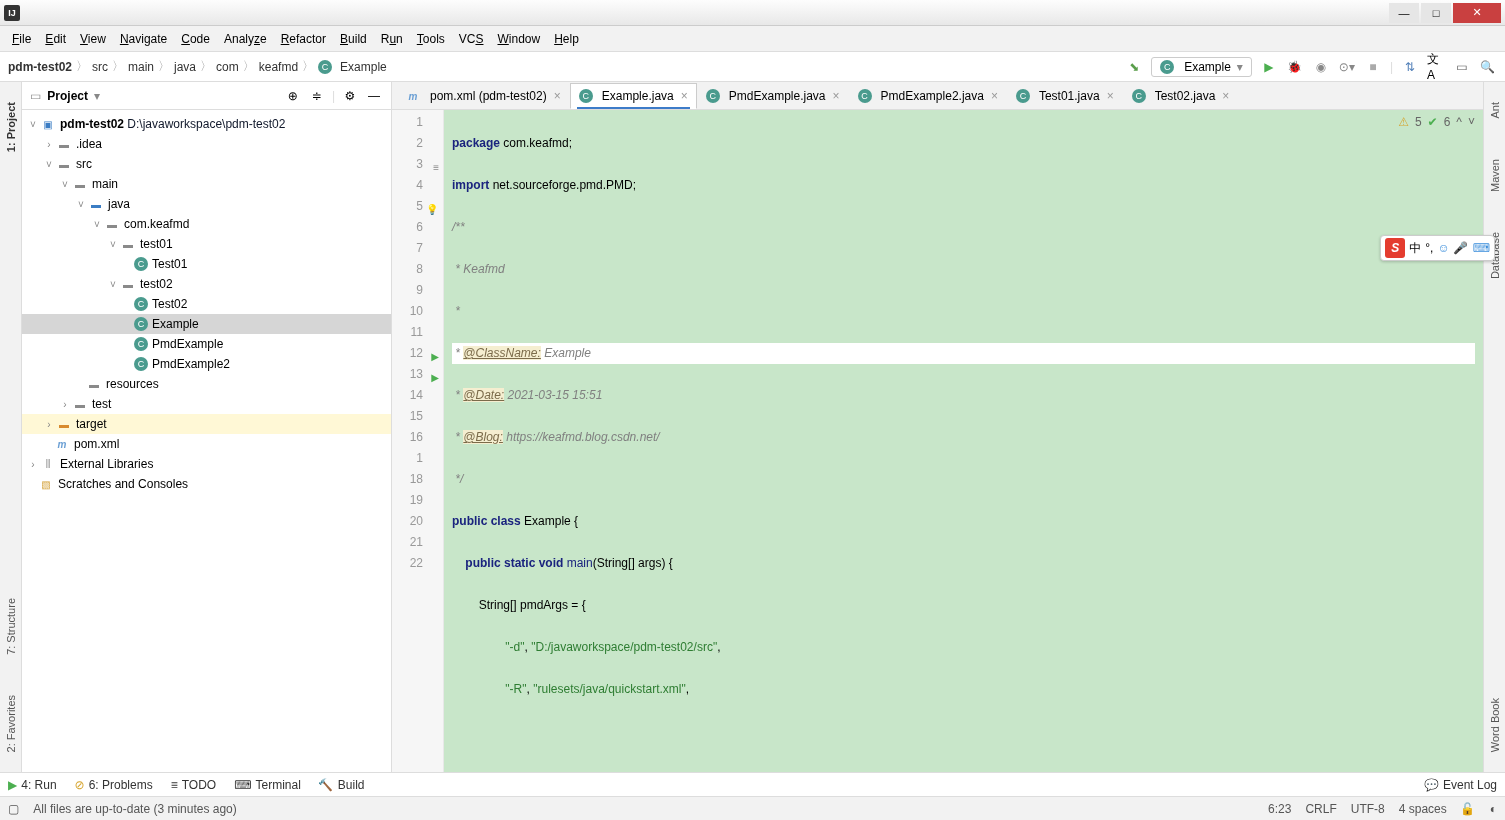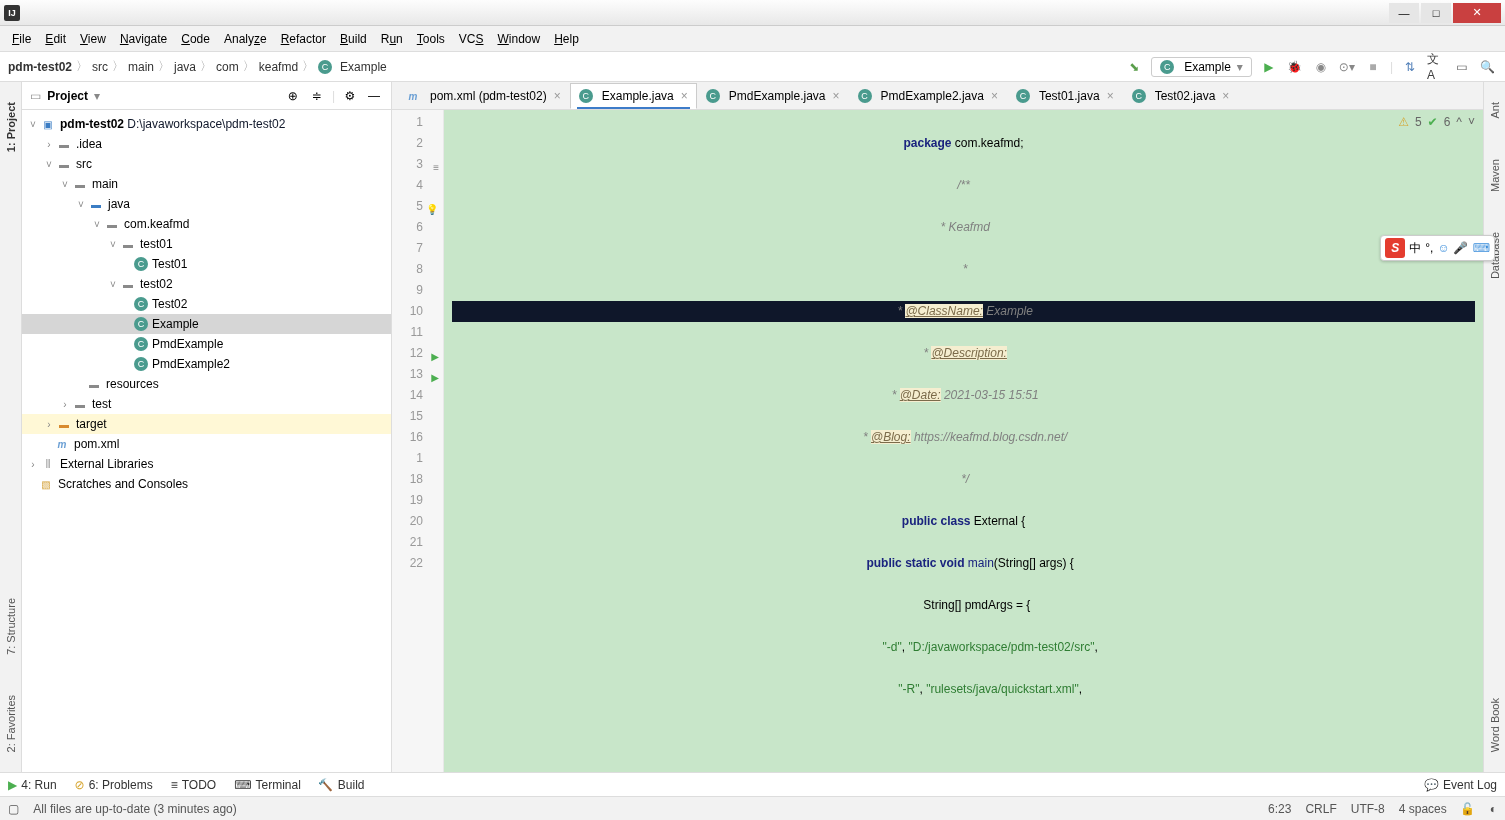--- a/index.html
+++ b/index.html
@@ -43,22 +43,22 @@
 .editor-tabs{height:28px;border-bottom:1px solid #ddd;display:flex;align-items:flex-end;background:#f2f2f2;padding-left:4px;}
 .etab{height:26px;display:flex;align-items:center;padding:0 8px;gap:5px;border:1px solid transparent;cursor:pointer;position:relative;}
 .etab.active{background:#fff;border:1px solid #ccc;border-bottom:1px solid #fff;}
 .etab .eclose{color:#999;font-size:12px;margin-left:2px;}
 .etab .underline{position:absolute;left:6px;right:6px;bottom:-1px;height:2px;background:#3d7cc9;}
 .editor-body{flex:1;display:flex;overflow:hidden;}
 .gutter{width:52px;background:#f6f6f6;border-right:1px solid #e8e8e8;padding-top:2px;text-align:right;color:#999;font-family:Consolas,monospace;font-size:13px;line-height:21px;user-select:none;position:relative;}
 .gutter .ln{padding-right:20px;position:relative;}
 .gutter .rmk{position:absolute;right:4px;top:3px;font-size:10px;}
 .code{flex:1;background:#c8e6c9;padding:2px 8px;font-family:Consolas,monospace;font-size:13px;line-height:21px;position:relative;white-space:pre;}
-.codeline{height:21px;text-align:center;}
-.codeline.hl{background:#0f172a;}
+.codeline{height:21px;}
+.codeline.hl{background:#ffffff;}
 .kw{color:#1a237e;font-weight:bold;}
 .cm{color:#808080;font-style:italic;}
 .jtag{color:#7b6b4a;font-style:italic;text-decoration:underline;background:#f5eed0;}
 .str{color:#2e7d32;}
 .insp{position:absolute;top:2px;right:8px;display:flex;gap:6px;align-items:center;font-size:11px;color:#666;}
 .right-tabs{width:22px;background:#f2f2f2;border-left:1px solid #ddd;display:flex;flex-direction:column;align-items:center;padding-top:20px;gap:40px;}
 .bottom-bar{height:24px;background:#fff;border-top:1px solid #ddd;display:flex;align-items:center;padding:0 8px;gap:18px;}
 .bottom-bar .bbtn{display:flex;align-items:center;gap:4px;color:#333;cursor:pointer;}
 .bottom-bar .spacer{flex:1;}
 .status-bar{height:24px;background:#f2f2f2;border-top:1px solid #ddd;display:flex;align-items:center;padding:0 8px;gap:14px;font-size:11px;color:#555;}
@@ -118,21 +118,21 @@
       <span>Example</span>
       <span style="color:#888">▾</span>
     </div>
     <span class="toolbtn" style="color:#4caf50">▶</span>
     <span class="toolbtn" style="color:#4caf50">🐞</span>
     <span class="toolbtn" style="color:#888">◉</span>
     <span class="toolbtn" style="color:#888">⊙▾</span>
     <span class="toolbtn" style="color:#aaa">■</span>
     <span style="color:#ddd">|</span>
     <span class="toolbtn" style="color:#4e7db7">⇅</span>
-    <span class="toolbtn" style="color:#404040">文A</span>
+    <span class="toolbtn" style="color:#000000">文A</span>
     <span class="toolbtn" style="color:#555">▭</span>
     <span class="toolbtn" style="color:#555">🔍</span>
   </div>
 </div>
 
 <div class="content">
 
   <div class="left-tabs">
     <div class="vtab" style="font-weight:bold;color:#333">1: Project</div>
     <div style="flex:1"></div>
@@ -293,29 +293,29 @@
           <div class="ln">16</div>
         <div class="ln">1</div>
           <div class="ln">18</div>
           <div class="ln">19</div>
           <div class="ln">20</div>
           <div class="ln">21</div>
           <div class="ln">22</div>
       </div>
       <div class="code">
 <div class="codeline"><span class="kw">package</span><span> com.keafmd;</span></div>
+<div class="codeline"><span class="kw">import</span><span> net.sourceforge.pmd.PMD;</span></div>
 <div class="codeline"><span class="cm">/**</span></div>
 <div class="codeline"><span class="cm"> * Keafmd</span></div>
 <div class="codeline"><span class="cm"> *</span></div>
 <div class="codeline hl"><span class="cm"> * </span><span class="jtag">@ClassName:</span><span class="cm"> Example</span></div>
-<div class="codeline"><span class="cm"> * </span><span class="jtag">@Description:</span></div>
 <div class="codeline"><span class="cm"> * </span><span class="jtag">@Date:</span><span class="cm"> 2021-03-15 15:51</span></div>
 <div class="codeline"><span class="cm"> * </span><span class="jtag">@Blog:</span><span class="cm"> https://keafmd.blog.csdn.net/</span></div>
 <div class="codeline"><span class="cm"> */</span></div>
-<div class="codeline"><span class="kw">public class</span><span> External {</span></div>
+<div class="codeline"><span class="kw">public class</span><span> Example {</span></div>
 <div class="codeline"><span class="kw">    public static void </span><span style="color:#1a237e">main</span><span>(String[] args) {</span></div>
 <div class="codeline"><span>        String[] pmdArgs = {</span></div>
 <div class="codeline"><span>                </span><span class="str">"-d"</span><span>, </span><span class="str">"D:/javaworkspace/pdm-test02/src"</span><span>,</span></div>
 <div class="codeline"><span>                </span><span class="str">"-R"</span><span>, </span><span class="str">"rulesets/java/quickstart.xml"</span><span>,</span></div>
 
 
 
 
 
 

